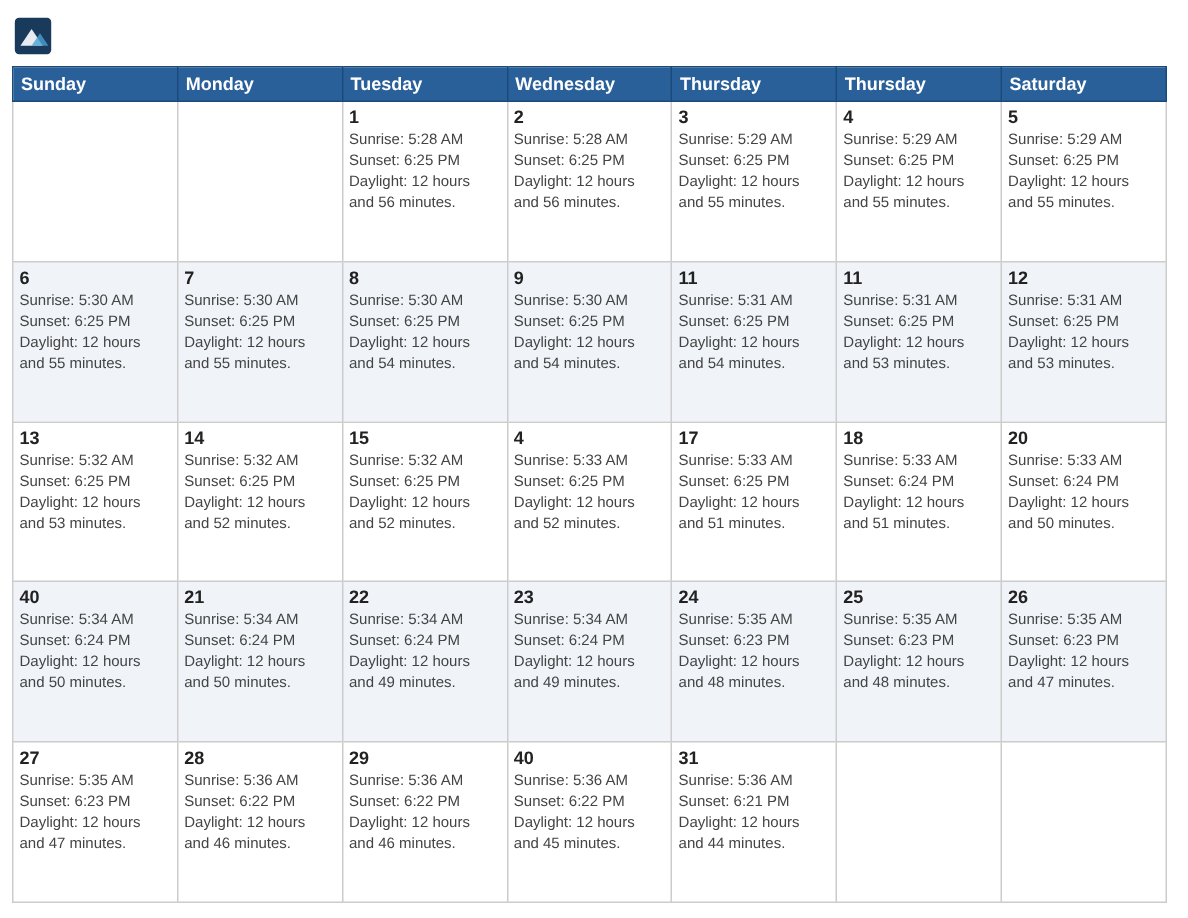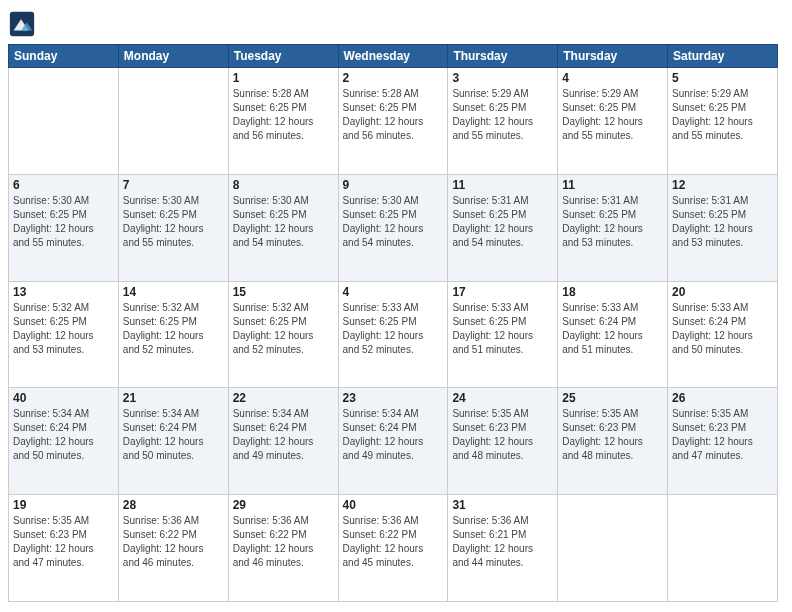--- a/index.html
+++ b/index.html
@@ -314,21 +314,21 @@
           <td>
             <span class="day-number">26</span>
             <div class="day-info" style="white-space: pre-line;">Sunrise: 5:35 AM
 Sunset: 6:23 PM
 Daylight: 12 hours
 and 47 minutes.</div>
           </td>
         </tr>
         <tr class="row-white">
           <td>
-            <span class="day-number">19</span>
+            <span class="day-number">27</span>
             <div class="day-info" style="white-space: pre-line;">Sunrise: 5:35 AM
 Sunset: 6:23 PM
 Daylight: 12 hours
 and 47 minutes.</div>
           </td>
           <td>
             <span class="day-number">28</span>
             <div class="day-info" style="white-space: pre-line;">Sunrise: 5:36 AM
 Sunset: 6:22 PM
 Daylight: 12 hours

